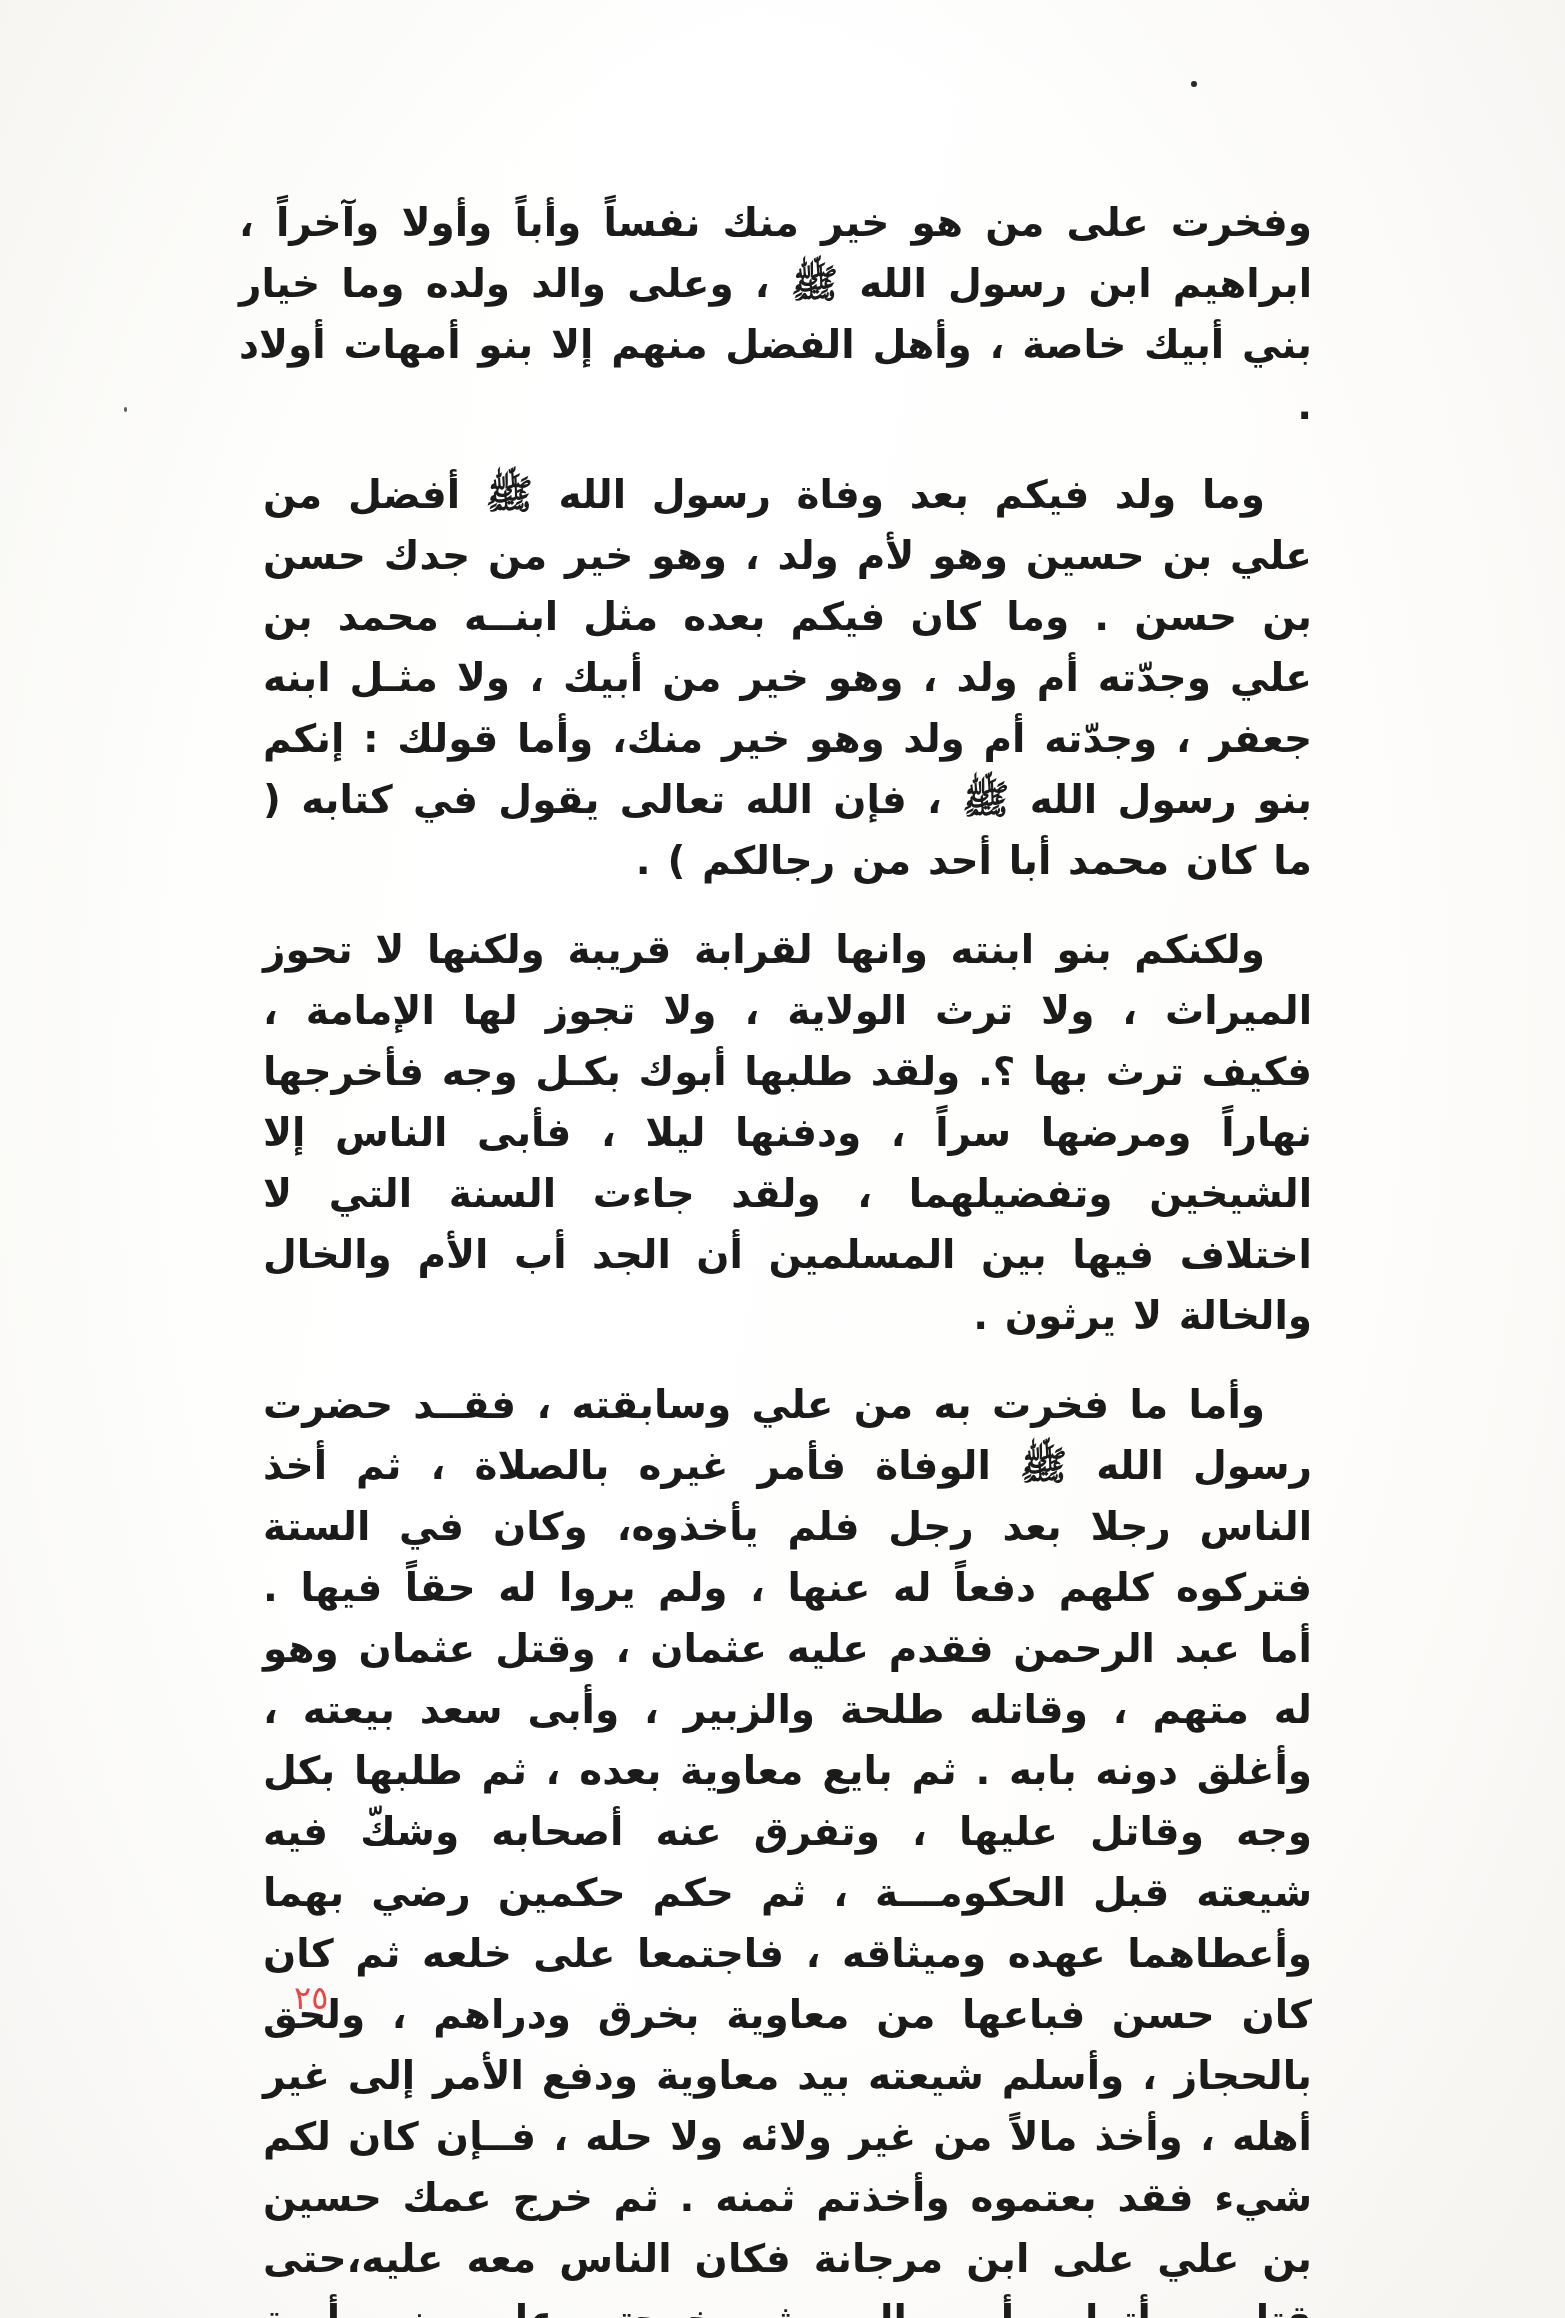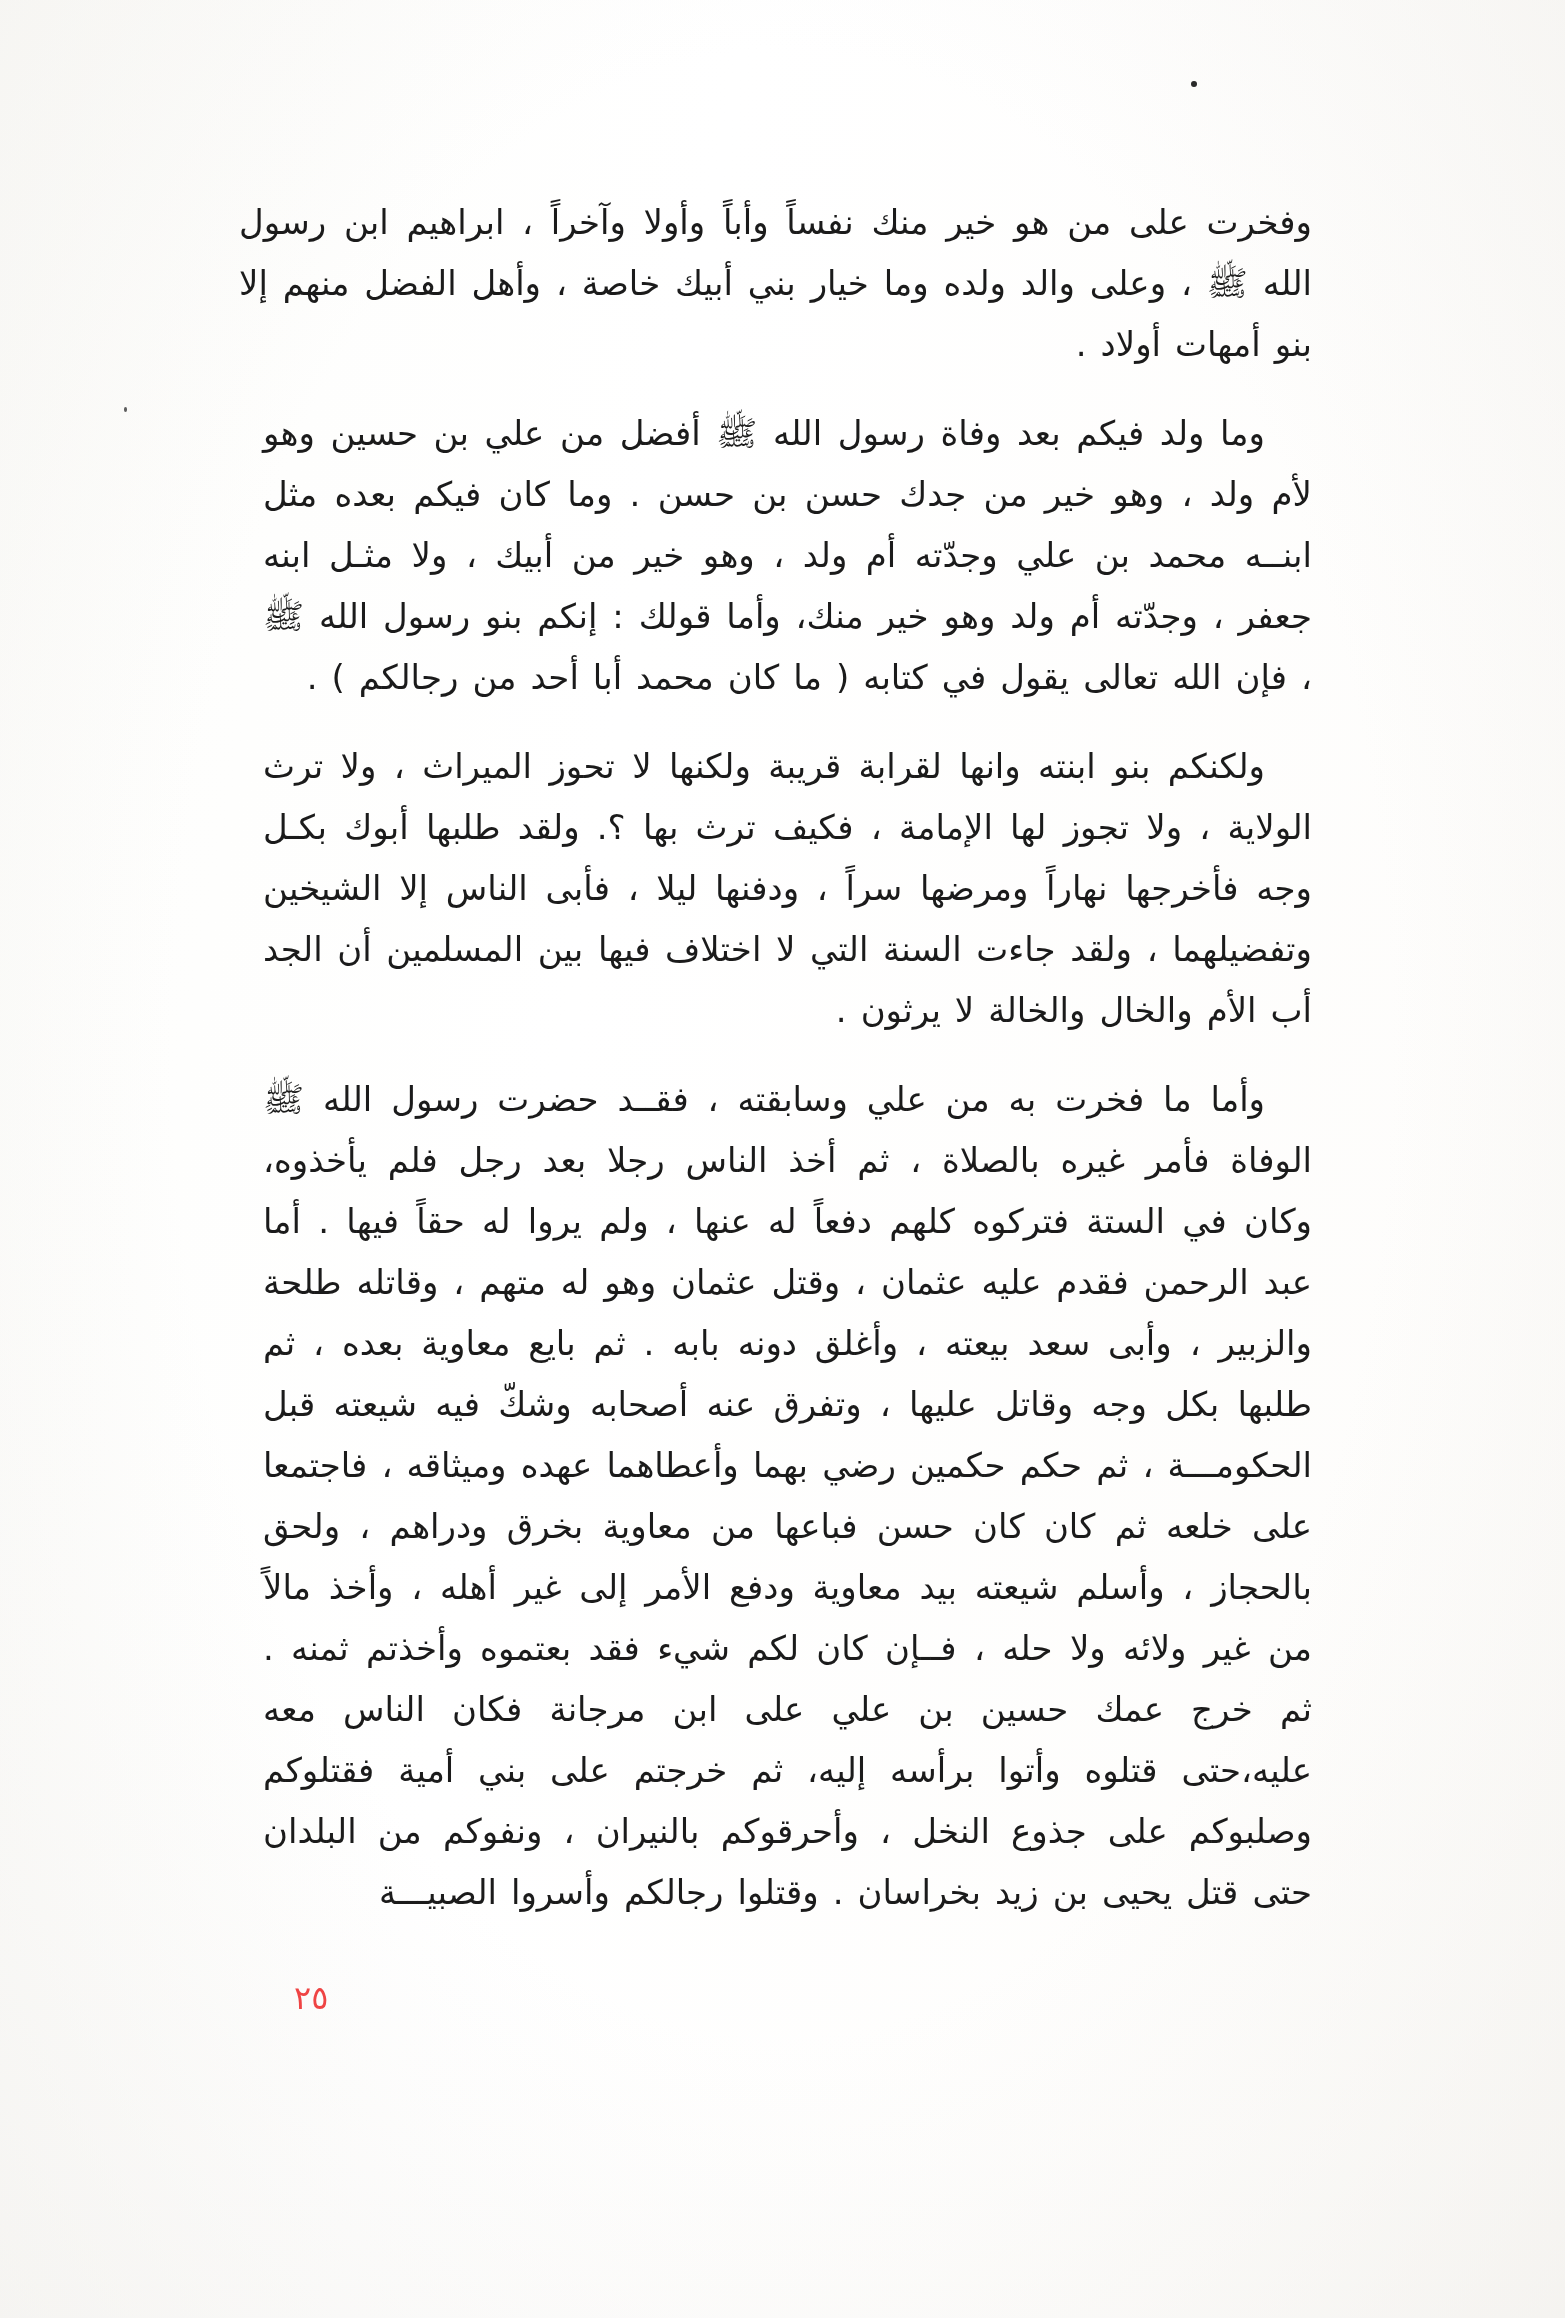--- a/index.html
+++ b/index.html
@@ -34,27 +34,27 @@
     top: 192px;
     right: 253px;
     left: 240px;
     direction: rtl;
     text-align: justify;
     text-align-last: right;
   }
 
   .para {
     color: #1b1b1b;
-    font-size: 34px;
+    font-size: 39px;
     line-height: 61px;
     letter-spacing: 0px;
     word-spacing: 3.2px;
     margin: 0 0 28px 0;
     text-indent: 0;
-    font-weight: 400;
+    font-weight: 700;
     -webkit-font-smoothing: none;
   }
 
   .para.indent {
     text-indent: 47px;
     margin-left: 24px;
   }
 
   .para.tight {
     margin-bottom: 25.6px;

